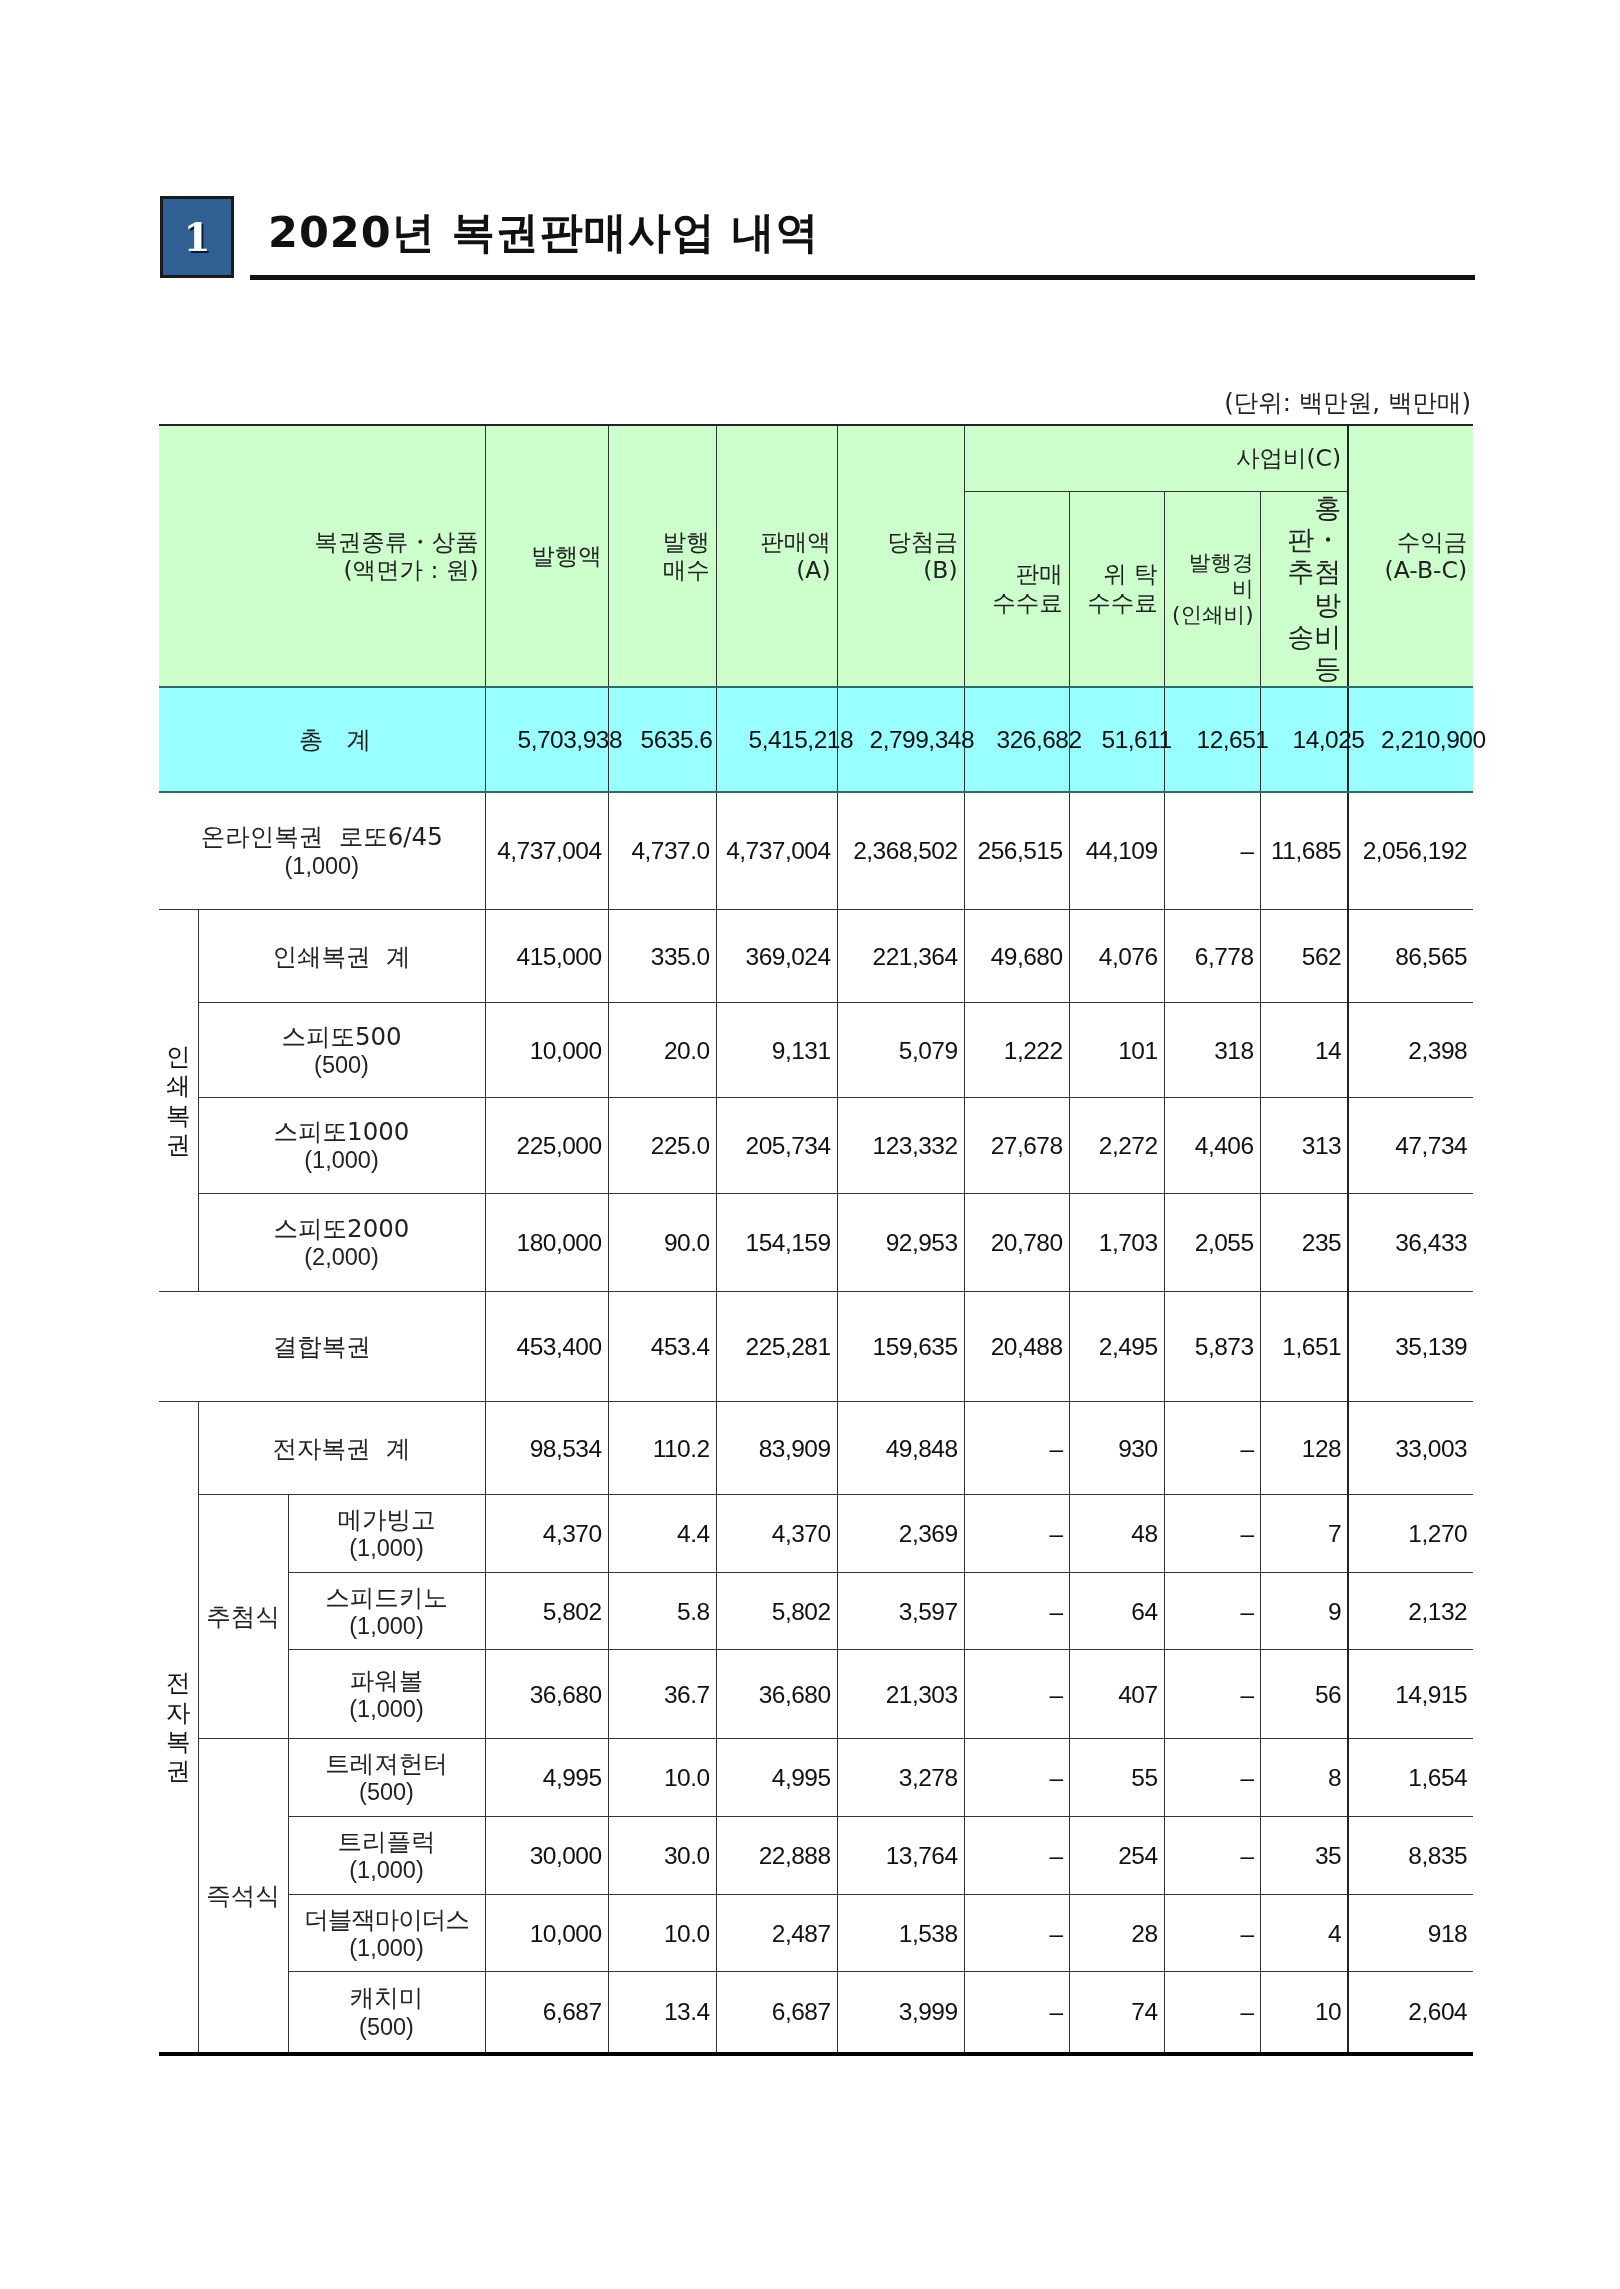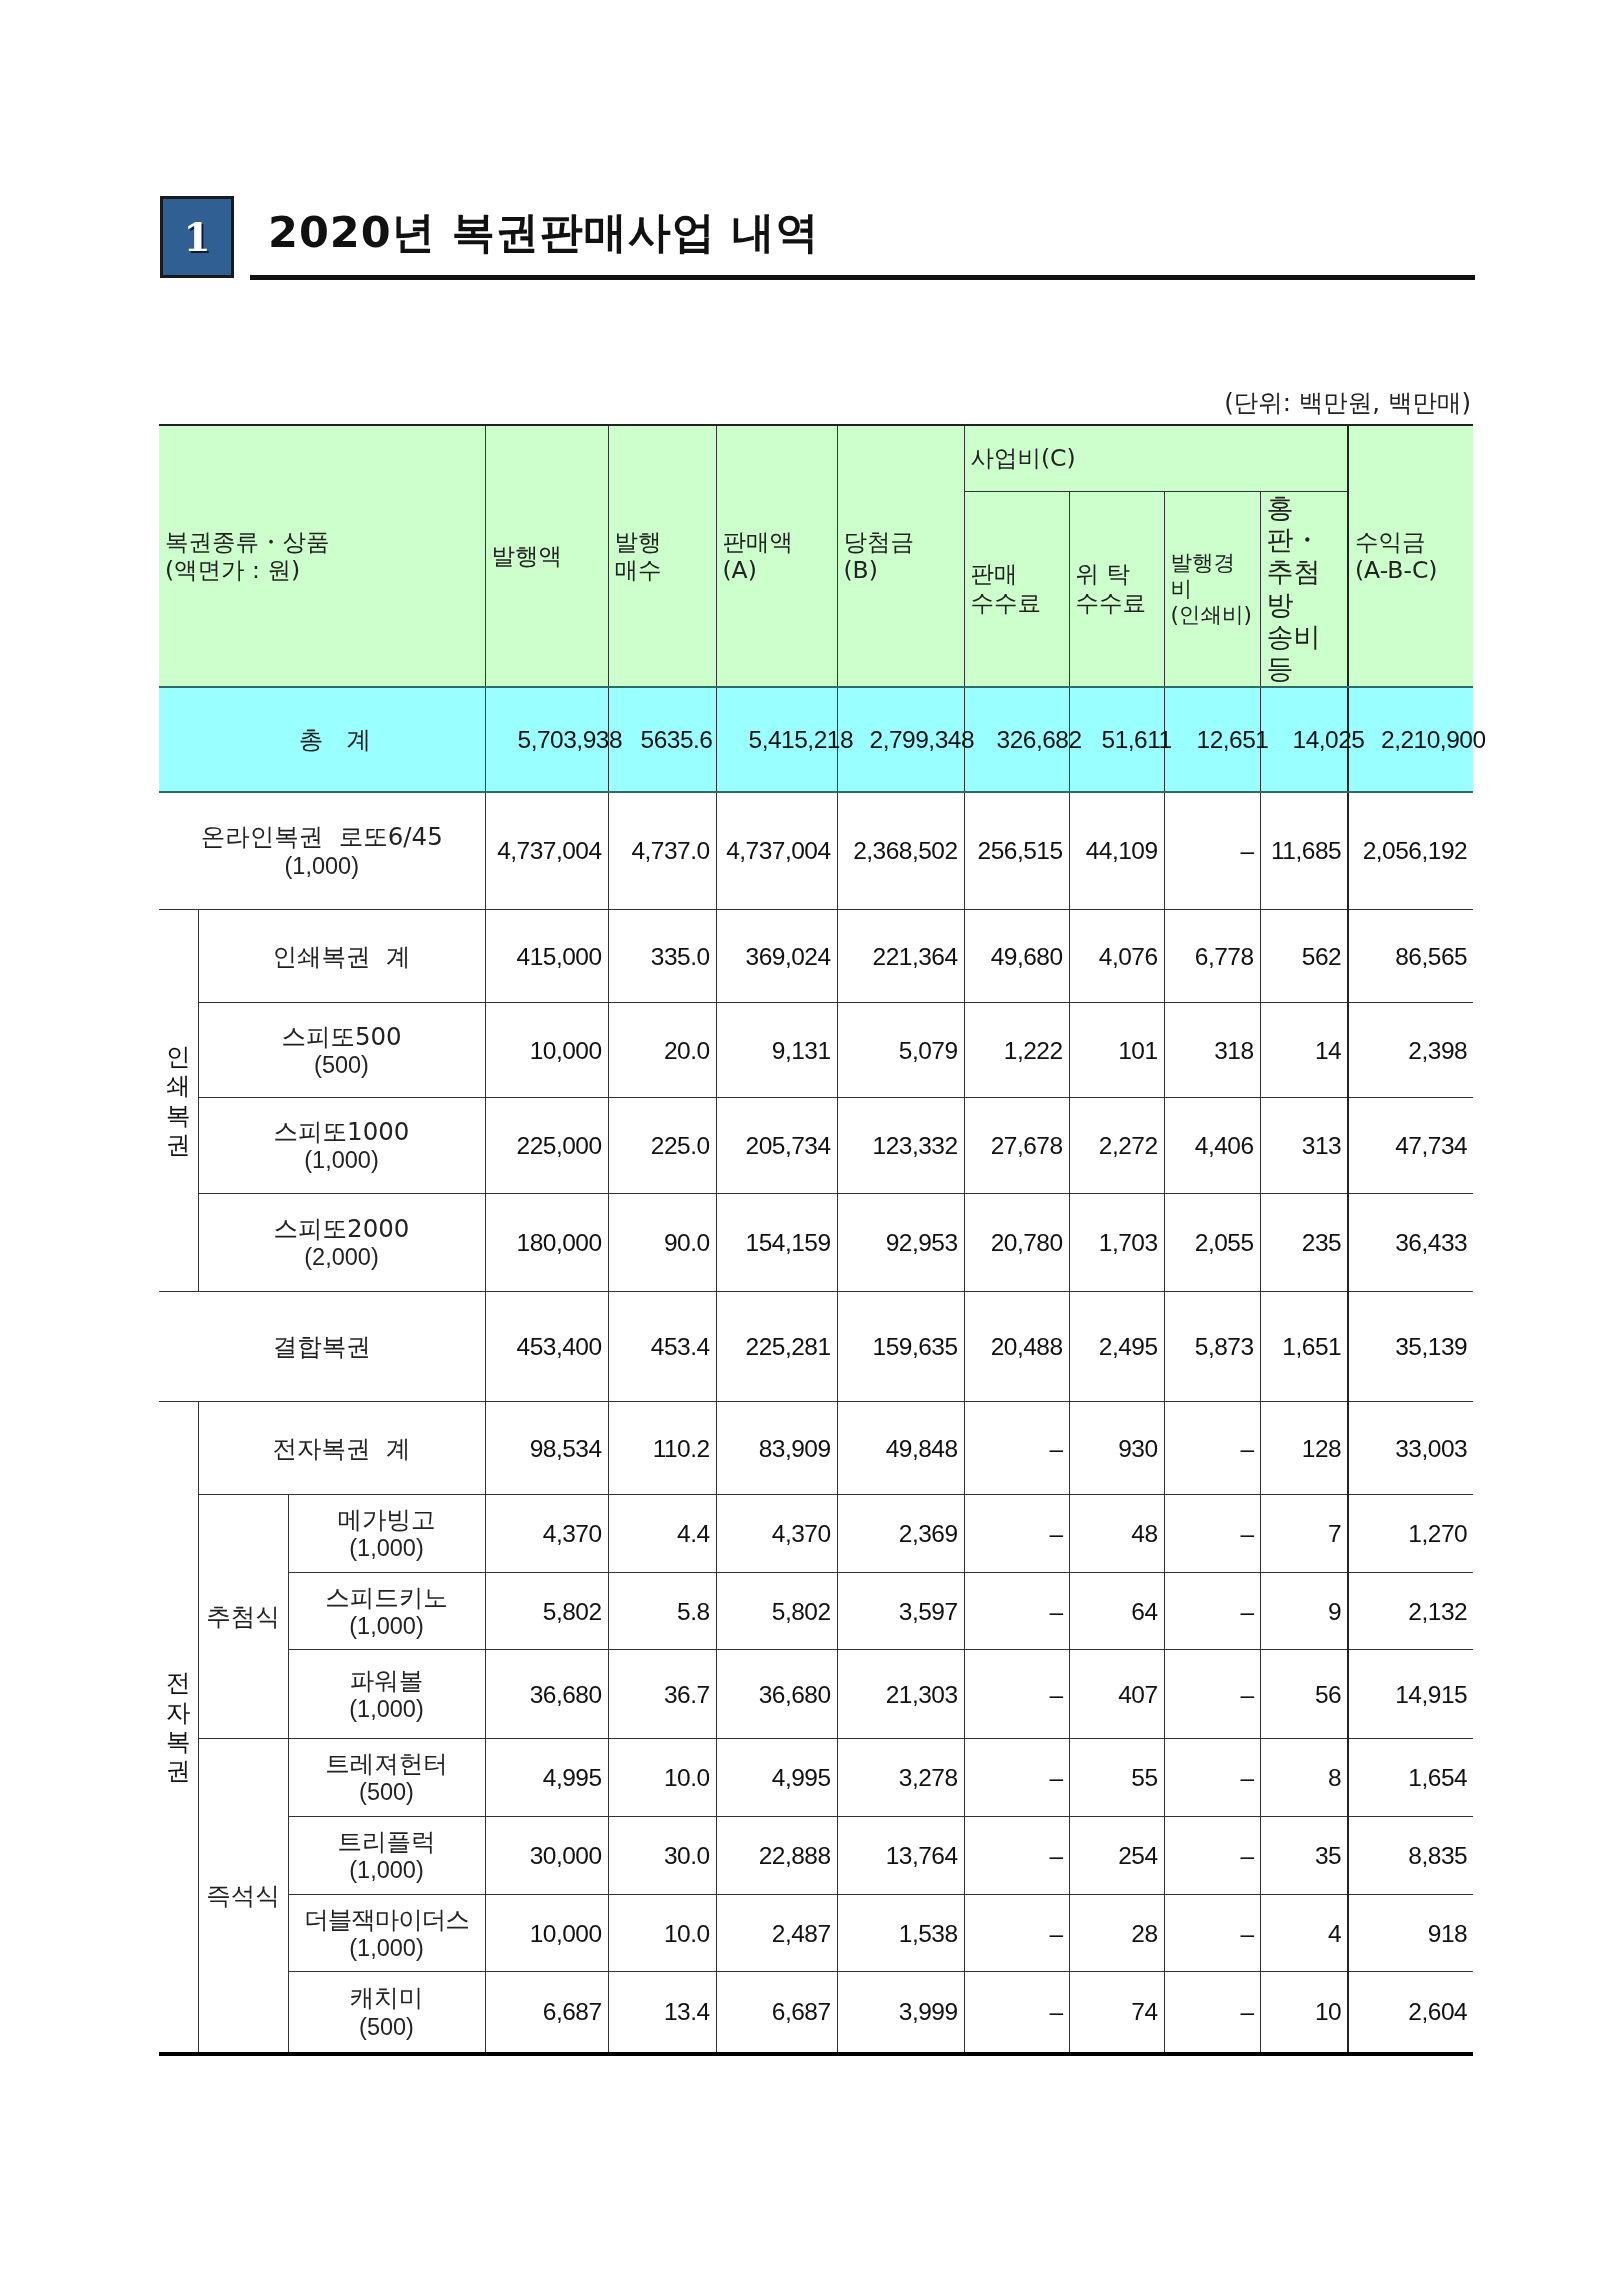--- a/index.html
+++ b/index.html
@@ -23,21 +23,21 @@
 
   table.report {
     position: absolute; left: 159px; top: 424px; width: 1314px;
     border-collapse: collapse; table-layout: fixed;
     font-family: "Liberation Sans", "DejaVu Sans", sans-serif;
   }
   table.report td, table.report th {
     border: 1.5px solid #333; padding: 0 5.9px; font-weight: normal;
     vertical-align: middle; font-size: 24.5px; line-height: 1.2;
   }
-  table.report th { background: #ccffcc; text-align: left; font-family: "DejaVu Sans", sans-serif; font-size: 23.5px; color: #222; }
+  table.report th { background: #ccffcc; text-align: right; font-family: "DejaVu Sans", sans-serif; font-size: 23.5px; color: #222; }
   tr.total td { background: #99ffff; }
   td.num { text-align: right; font-family: "Liberation Sans", sans-serif; font-size: 25.5px; letter-spacing: -0.5px; padding-right: 3.9px; }
   td.lbl { text-align: center; font-family: "DejaVu Sans", sans-serif; font-size: 23.5px; color: #222; }
   td.lbl .sub { display: block; font-family: "Liberation Sans", sans-serif; font-size: 23.5px; }
   td.vlbl { text-align: center; font-family: "DejaVu Sans", sans-serif; font-size: 23.5px; line-height: 1.9; padding: 0; }
   td.vlbl span { display: block; }
 
   
   table.report tr > *:first-child { border-left: none; }
   table.report tr > *:last-child { border-right: none; }

